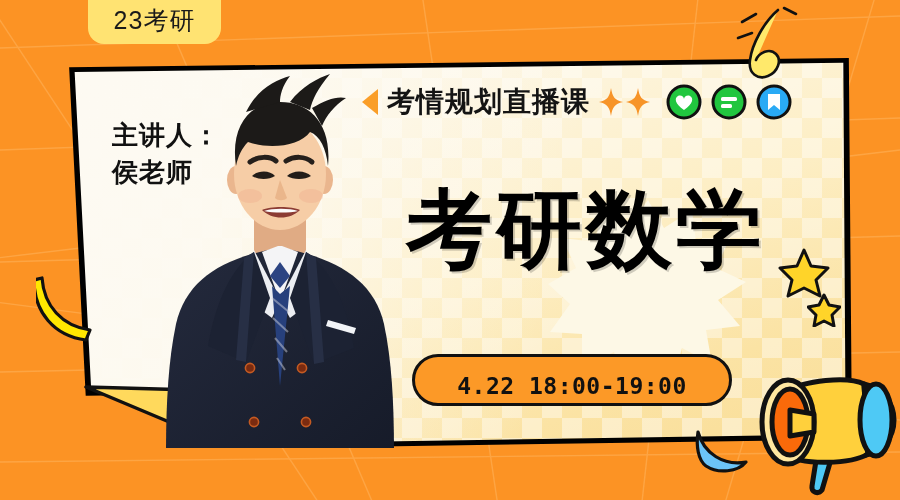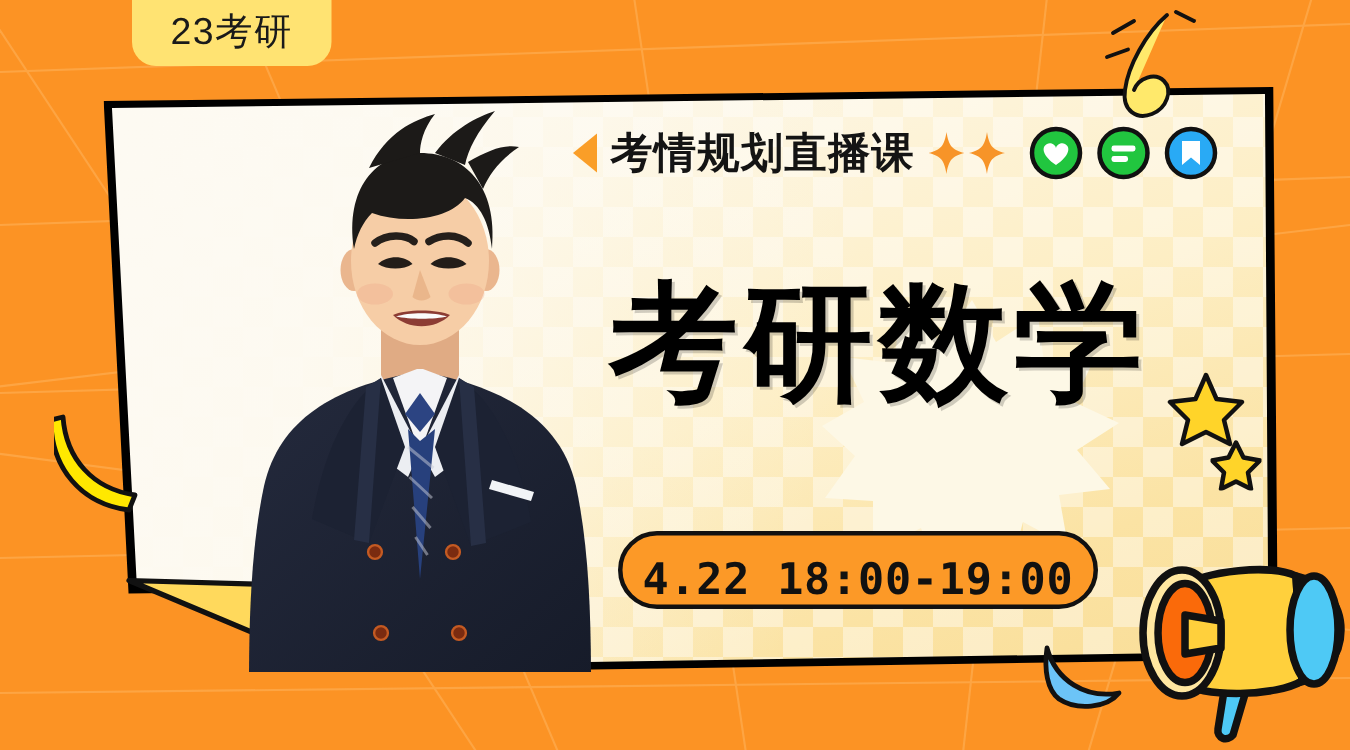--- a/index.html
+++ b/index.html
@@ -169,21 +169,21 @@
     top: 62px;
     width: 260px;
     height: 386px;
     z-index: 7;
     overflow: hidden;
   }
 
   
   .subtitle-row {
     position: absolute;
-    left: 382px;
+    left: 362px;
     top: 83px;
     display: flex;
     align-items: center;
     gap: 6px;
     z-index: 8;
   }
   .tri-left {
     width: 0; height: 0;
     border-top: 13px solid transparent;
     border-bottom: 13px solid transparent;
@@ -238,21 +238,21 @@
     height: 52px;
     background: #fc9927;
     border: 3.5px solid #111;
     border-radius: 28px;
     display: flex;
     align-items: center;
     justify-content: center;
     z-index: 9;
   }
   .date-pill span {
-    font-size: 29px;
+    font-size: 23px;
     font-weight: bold;
     color: #111;
     letter-spacing: 0.5px;
     font-family: "DejaVu Sans Mono", "Liberation Mono", monospace;
     margin-top: 12px;
   }
 
   
   .megaphone {
     position: absolute;
@@ -310,20 +310,24 @@
   </svg>
 
   <svg class="arc-yellow" viewBox="0 0 62 70">
     <path d="M6 6 C8 34, 26 54, 54 58 L50 68 C18 64, -2 40, -2 8 Z" fill="#ffe800" stroke="#111" stroke-width="3.2" stroke-linejoin="round"></path>
   </svg>
 
   <svg class="arc-blue" viewBox="0 0 60 46">
     <path d="M4 4 C10 26, 30 38, 52 34 C44 44, 24 46, 12 38 C4 32, 2 18, 4 4 Z" fill="#6cc4f7" stroke="#111" stroke-width="3.2" stroke-linejoin="round"></path>
   </svg>
 
+  <div class="speaker">
+    <div>主讲人：</div>
+    <div>侯老师</div>
+  </div>
 
   <svg class="portrait" viewBox="0 0 260 386">
     <defs>
       <clipPath id="pclip">
           <rect x="0" y="0" width="260" height="386"></rect>
         </clipPath>
       <linearGradient id="suitg" x1="0" y1="0" x2="1" y2="1">
         <stop offset="0" stop-color="#242a3d"></stop>
         <stop offset="1" stop-color="#161b29"></stop>
       </linearGradient>

